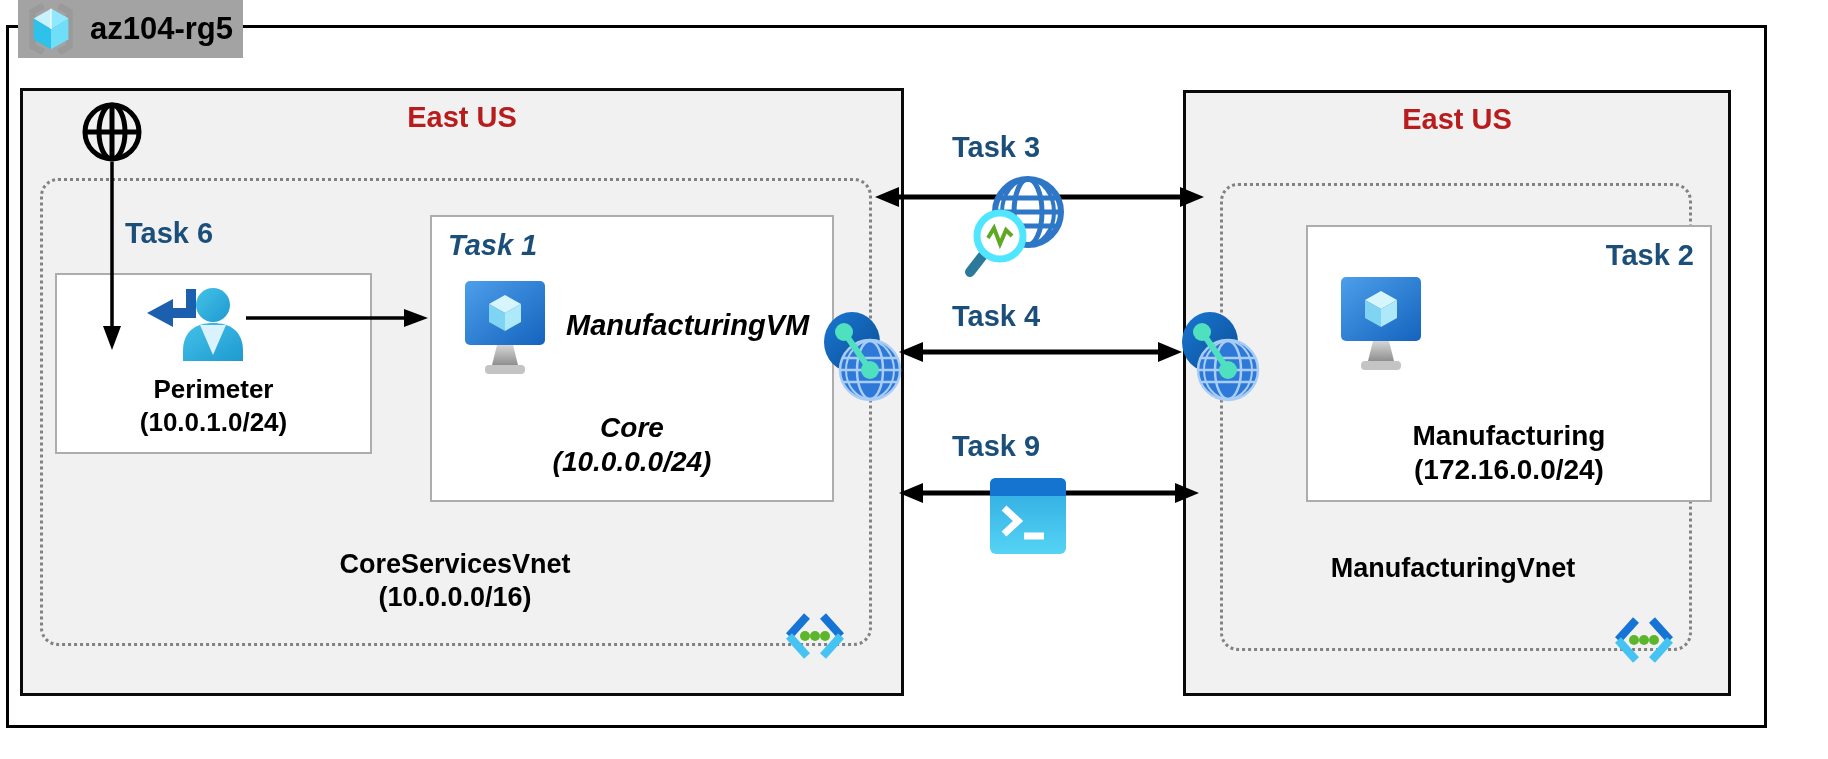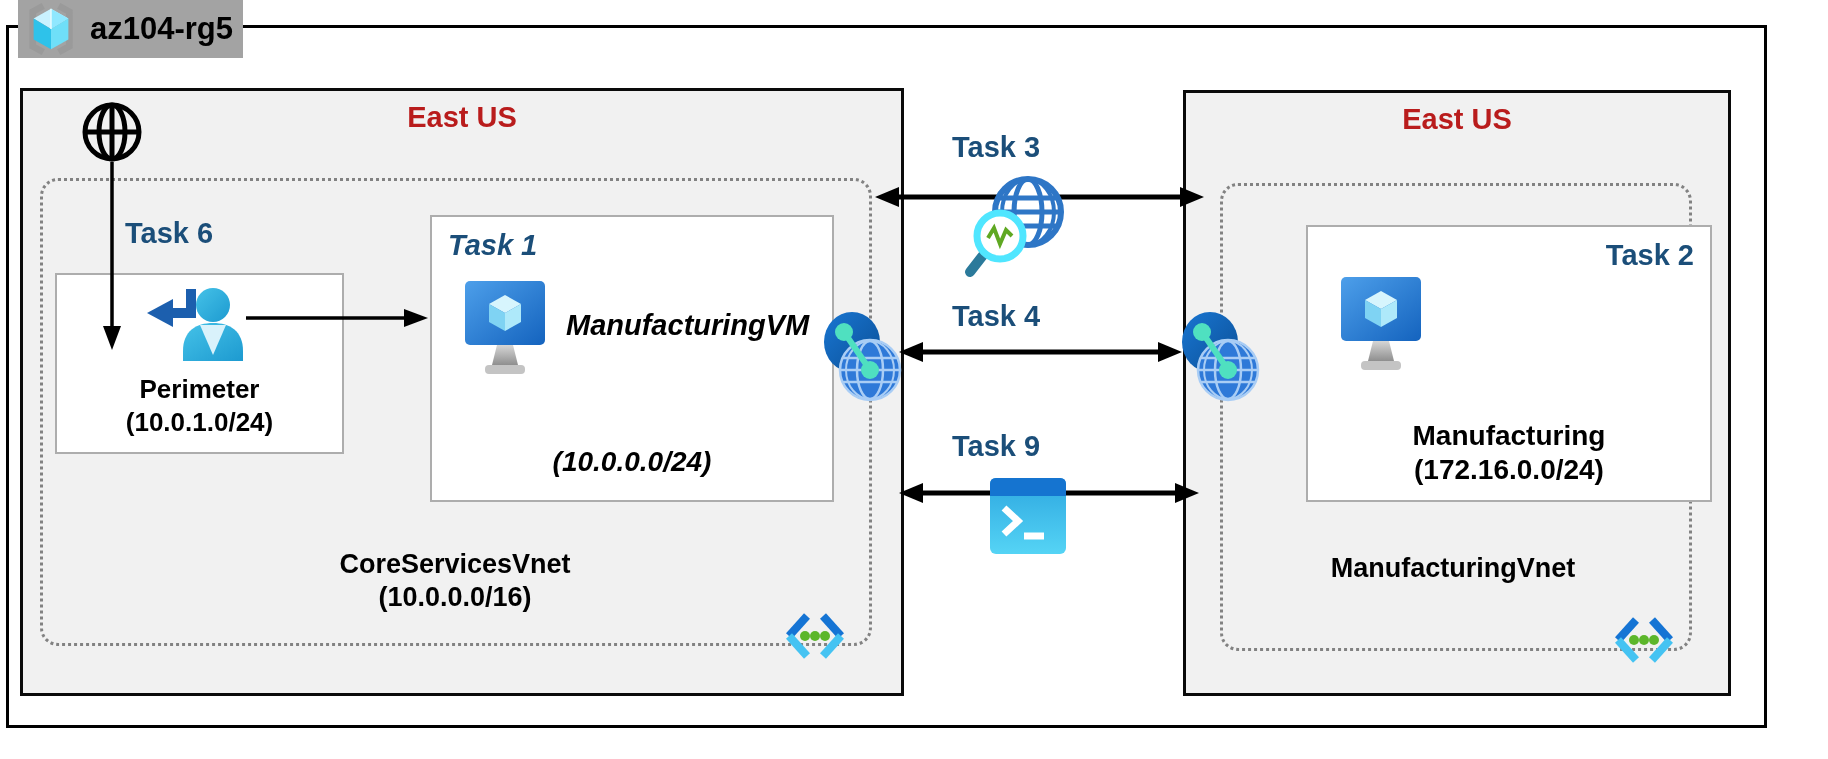--- a/index.html
+++ b/index.html
@@ -11,21 +11,21 @@
              padding:0 10px 0 6px;z-index:6;}
   .rg-title{font-size:31px;color:#000;}
   .region{background:#F1F1F1;border:3px solid #0a0a0a;z-index:1;}
   .region-left{left:20px;top:88px;width:878px;height:602px;}
   .region-right{left:1183px;top:90px;width:542px;height:600px;}
   .region-label{position:absolute;left:0;top:10px;width:100%;text-align:center;font-size:29px;color:#b91c1c;}
   .vnet-dotted{border:3px dotted #828282;border-radius:18px;z-index:1;}
   .vnet-left{left:40px;top:178px;width:826px;height:462px;}
   .vnet-right{left:1220px;top:183px;width:466px;height:462px;}
   .subnet{background:#fff;border:2px solid #ADADAD;z-index:2;}
-  .perimeter-box{left:55px;top:273px;width:285px;height:177px;}
+  .perimeter-box{left:55px;top:273px;width:285px;height:177px;padding-left:28px;}
   .task1-box{left:430px;top:215px;width:400px;height:283px;font-style:italic;}
   .task2-box{left:1306px;top:225px;width:402px;height:273px;}
   .task-label{font-size:29px;color:#1B4E79;z-index:4;}
   .center160{width:160px;text-align:left;}
   .name-label{font-size:27px;color:#000;text-align:center;line-height:33px;z-index:4;}
   .vm-name{font-size:29px;color:#000;z-index:4;}
   .icon{z-index:5;}
   .arrow{z-index:3;}
 </style>
 </head>
@@ -113,20 +113,21 @@
     <div class="abs task-label" style="left:16px;top:12px">Task 1</div>
     <svg class="abs icon" style="left:30px;top:62px" width="86" height="100" viewBox="0 0 84 100">
       <rect x="2" y="2" width="80" height="64" rx="5" fill="url(#g-vm)"></rect>
       <polygon points="42,16 58,25 42,34 26,25" fill="#D7F5FD"></polygon>
       <polygon points="26,25 42,34 42,52 26,43" fill="#7FD3F3"></polygon>
       <polygon points="58,25 42,34 42,52 58,43" fill="#AEE9FA"></polygon>
       <polygon points="34,66 50,66 55,86 29,86" fill="url(#g-stand)"></polygon>
       <rect x="22" y="86" width="40" height="9" rx="4" fill="#C4C4C4"></rect>
     </svg>
     <div class="abs vm-name" style="left:134px;top:92px">ManufacturingVM</div>
+    <div class="abs name-label" style="left:0;top:194px;width:100%;font-size:28px">Core</div>
     <div class="abs name-label" style="left:0;top:228px;width:100%;font-size:28px">(10.0.0.0/24)</div>
   </div>
 
   <div class="abs name-label" style="left:255px;top:548px;width:400px">
     <div>CoreServicesVnet</div>
     <div>(10.0.0.0/16)</div>
   </div>
 
   <svg class="abs icon" style="left:783px;top:608px" width="64" height="56" viewBox="0 0 64 56">
     <line x1="24" y1="8" x2="6" y2="28" stroke="#1574D4" stroke-width="8"></line>

